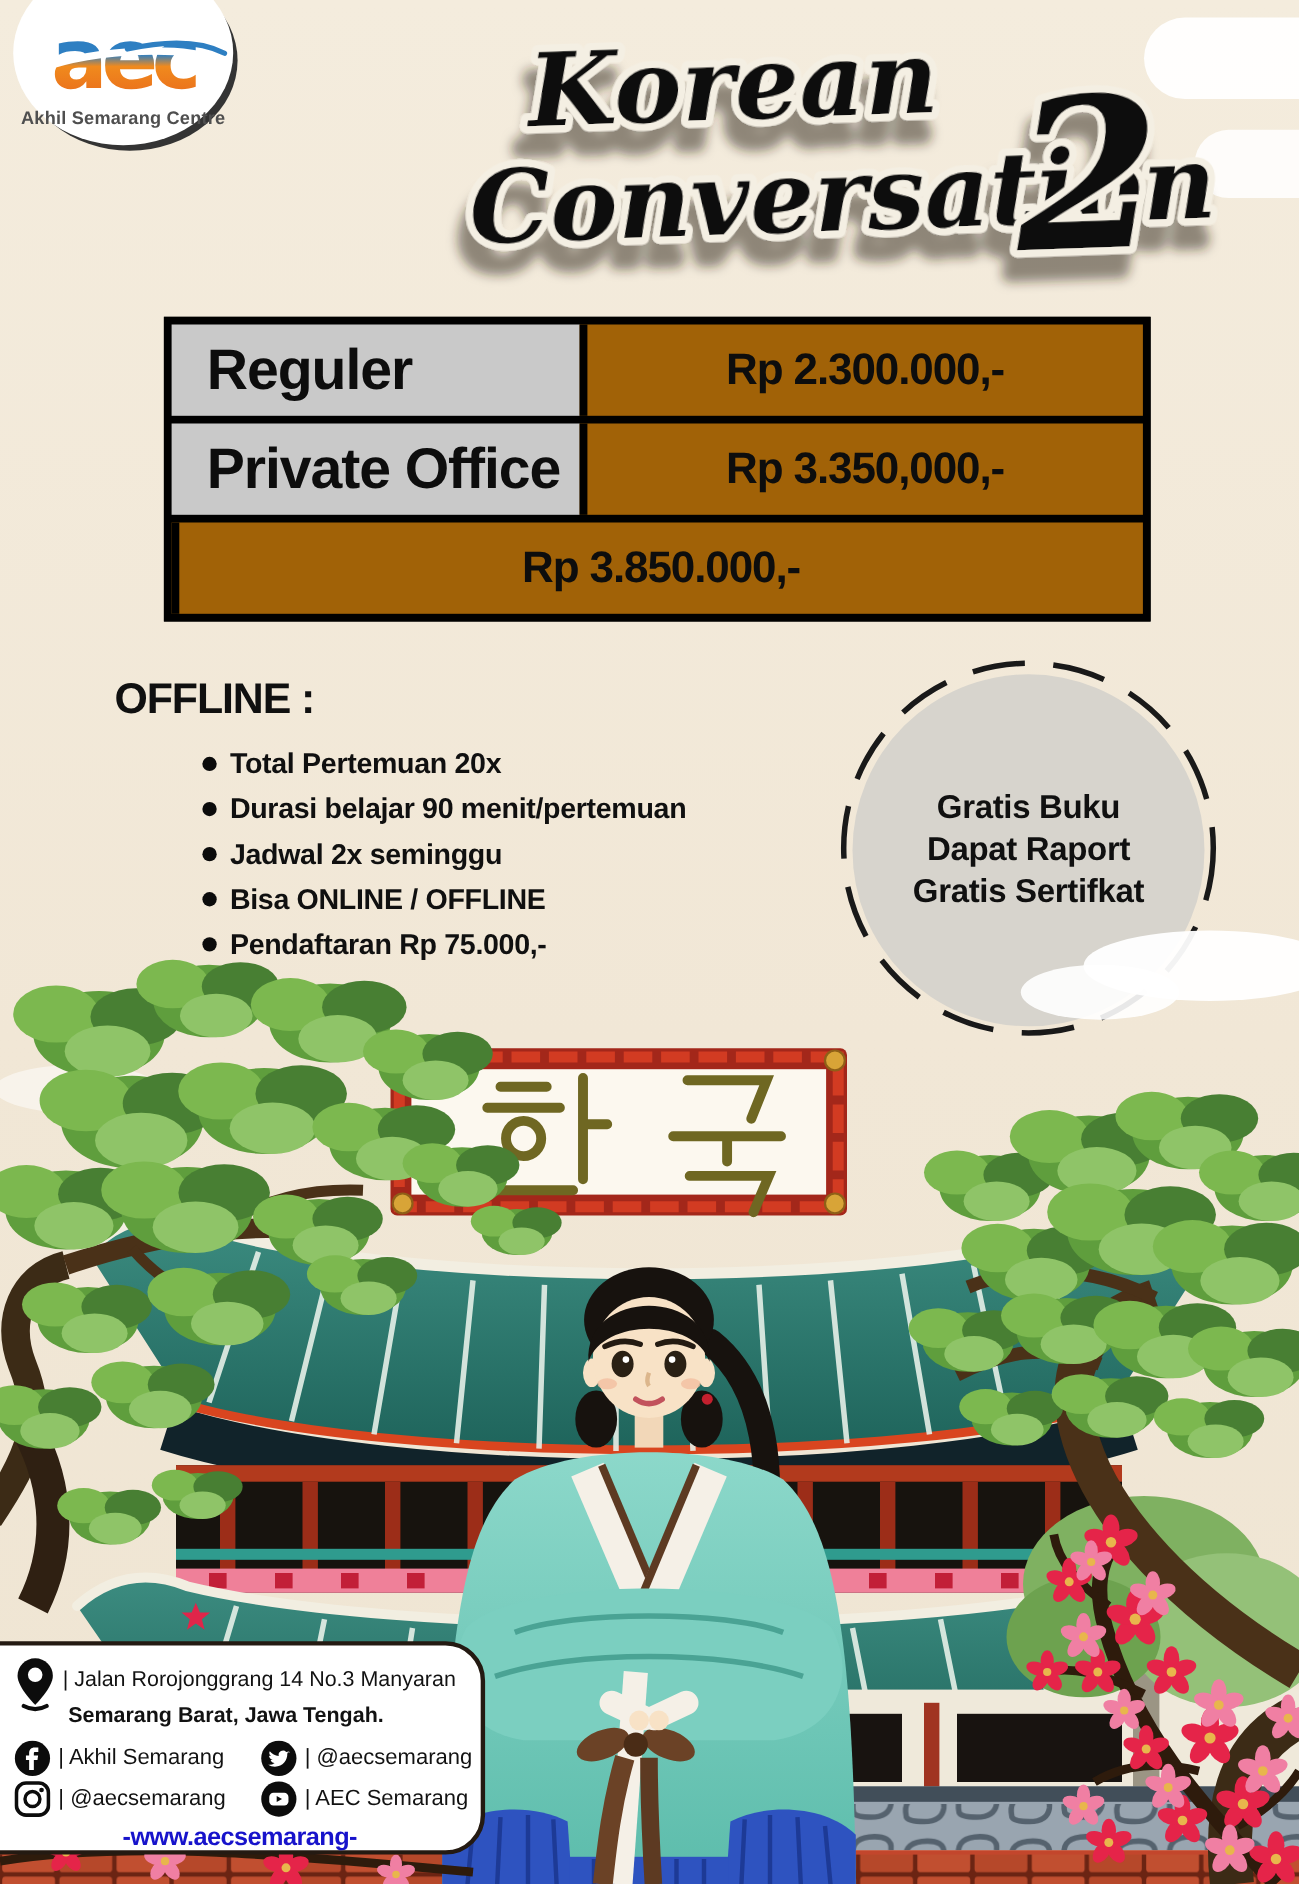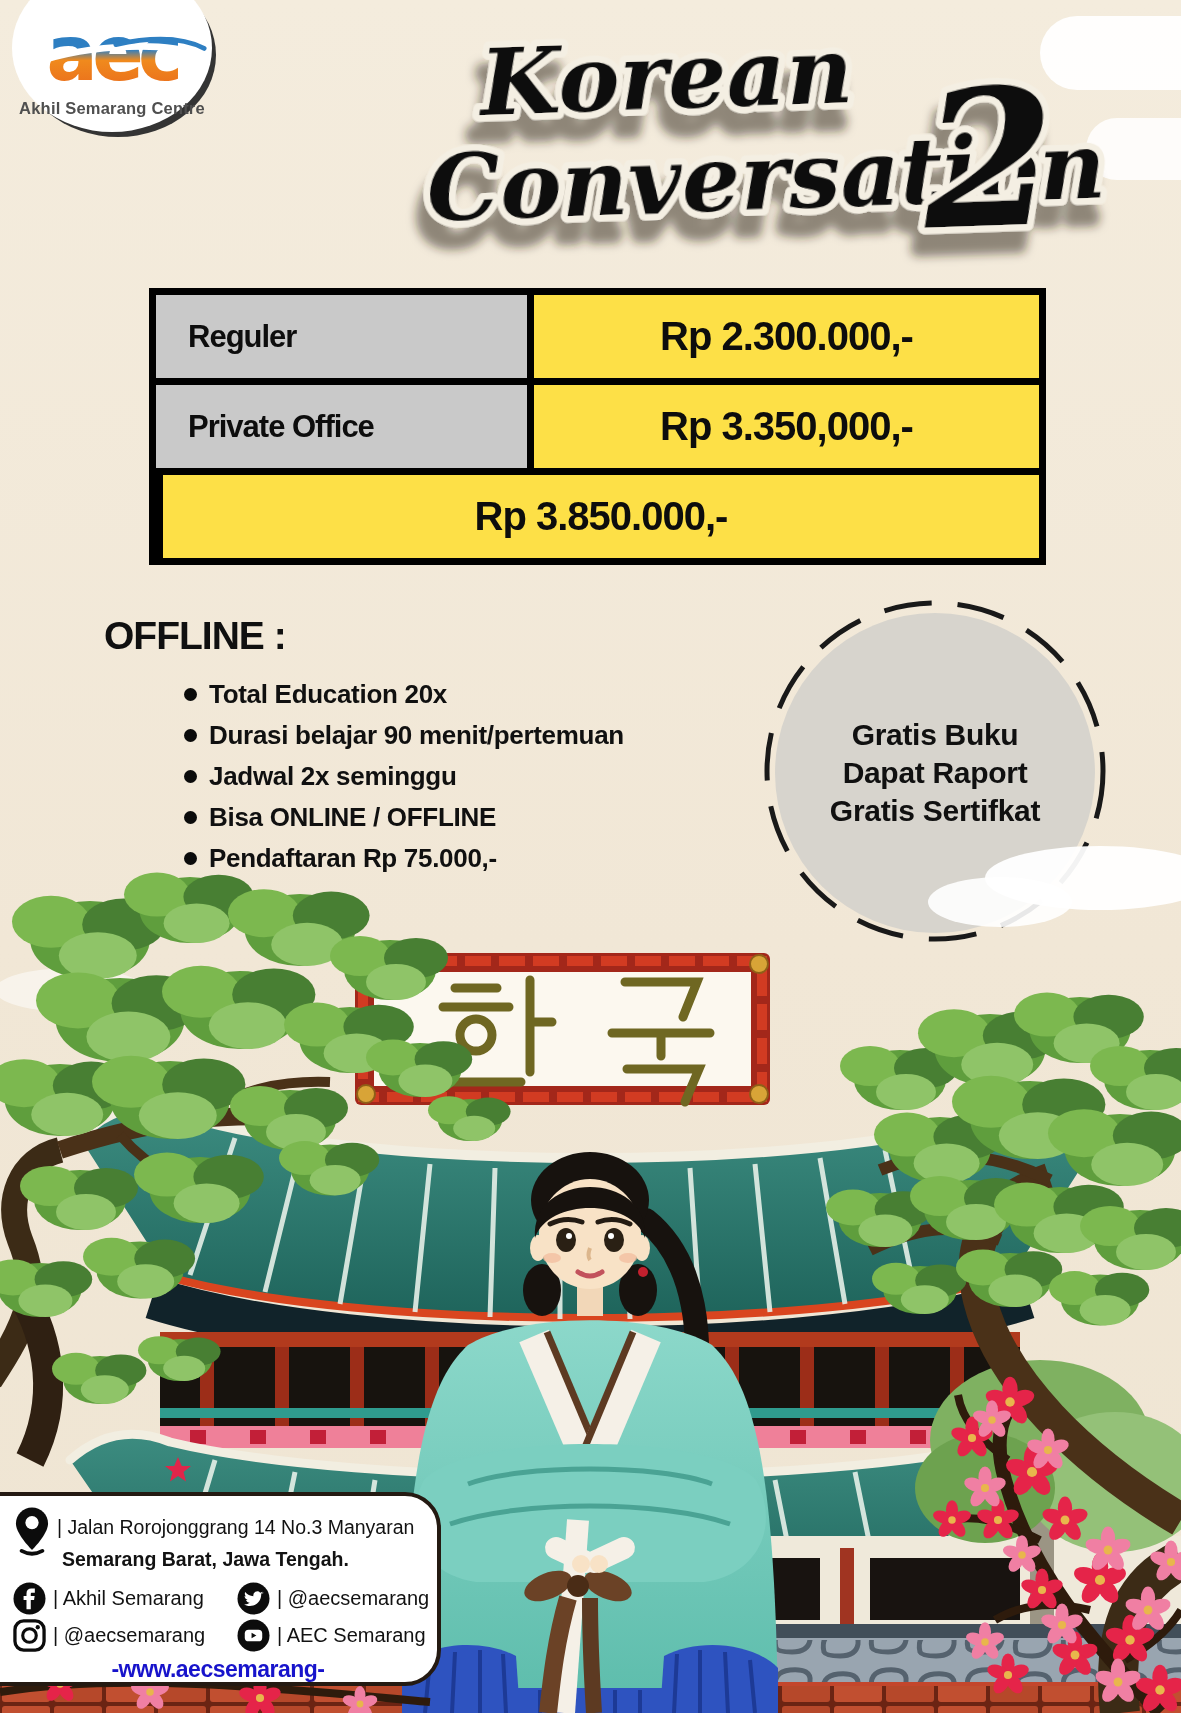--- a/index.html
+++ b/index.html
@@ -16,22 +16,22 @@
 
   
   .title-svg{position:absolute;left:420px;top:0;z-index:3;overflow:visible;}
 
   
   .price-table{position:absolute;left:149px;top:288px;width:897px;z-index:3;
                border:7px solid #000;background:#000;box-sizing:border-box;}
   .prow{display:flex;height:83px;border-bottom:7px solid #000;}
   .prow:last-child{border-bottom:none;}
   .pcell-label{width:42%;background:#c9c9c9;display:flex;align-items:center;
-               padding-left:32px;box-sizing:border-box;font-weight:bold;font-size:31px;color:#0d0d0d;letter-spacing:-1px;}
-  .pcell-price{flex:1;background:#fde047;border-left:7px solid #000;display:flex;align-items:center;
+               padding-left:32px;box-sizing:border-box;font-weight:bold;font-size:52px;color:#0d0d0d;letter-spacing:-1px;}
+  .pcell-price{flex:1;background:#a16207;border-left:7px solid #000;display:flex;align-items:center;
                justify-content:center;font-weight:bold;font-size:40px;color:#0d0d0d;letter-spacing:-1px;}
 
   
   .detail-heading{position:absolute;left:104px;top:614px;font-size:39px;font-weight:bold;
                   color:#101010;letter-spacing:-1px;z-index:3;}
   .detail-list{position:absolute;left:184px;top:674px;z-index:3;}
   .detail-item{display:flex;align-items:center;height:41px;font-size:26px;font-weight:bold;color:#101010;letter-spacing:-.3px;}
   .detail-item .dot{width:13px;height:13px;border-radius:50%;background:#0b0b0b;margin-right:12px;flex:none;}
 
   
@@ -107,21 +107,21 @@
     </div>
     <div class="prow">
       <div class="pcell-price">Rp 3.850.000,-</div>
     </div>
   </div>
 
   <div class="detail-heading">OFFLINE :</div>
   <div class="detail-list">
     <div class="detail-item">
         <span class="dot"></span>
-        <span>Total Education 20x</span>
+        <span>Total Pertemuan 20x</span>
       </div>
     <div class="detail-item">
         <span class="dot"></span>
         <span>Durasi belajar 90 menit/pertemuan</span>
       </div>
     <div class="detail-item">
         <span class="dot"></span>
         <span>Jadwal 2x seminggu</span>
       </div>
     <div class="detail-item">

